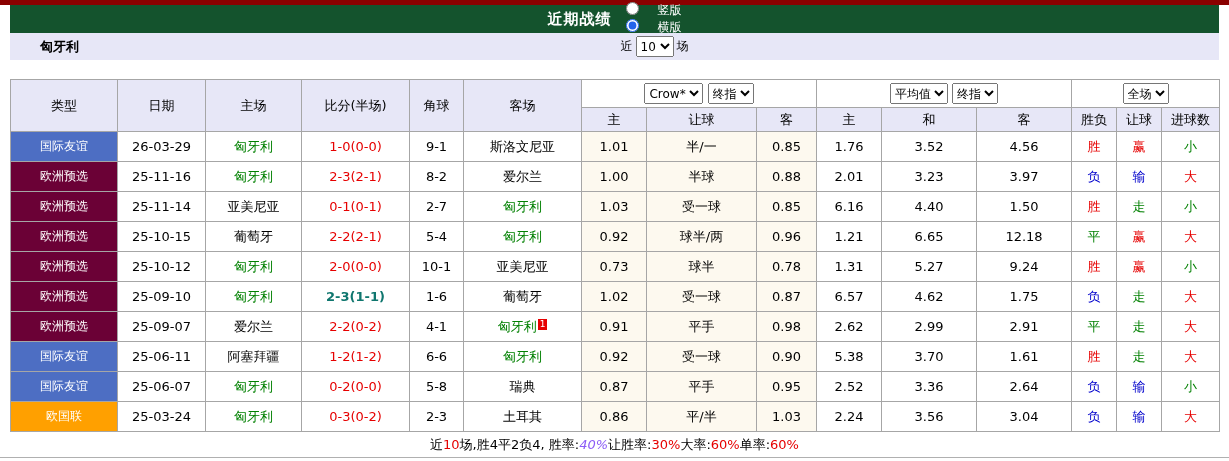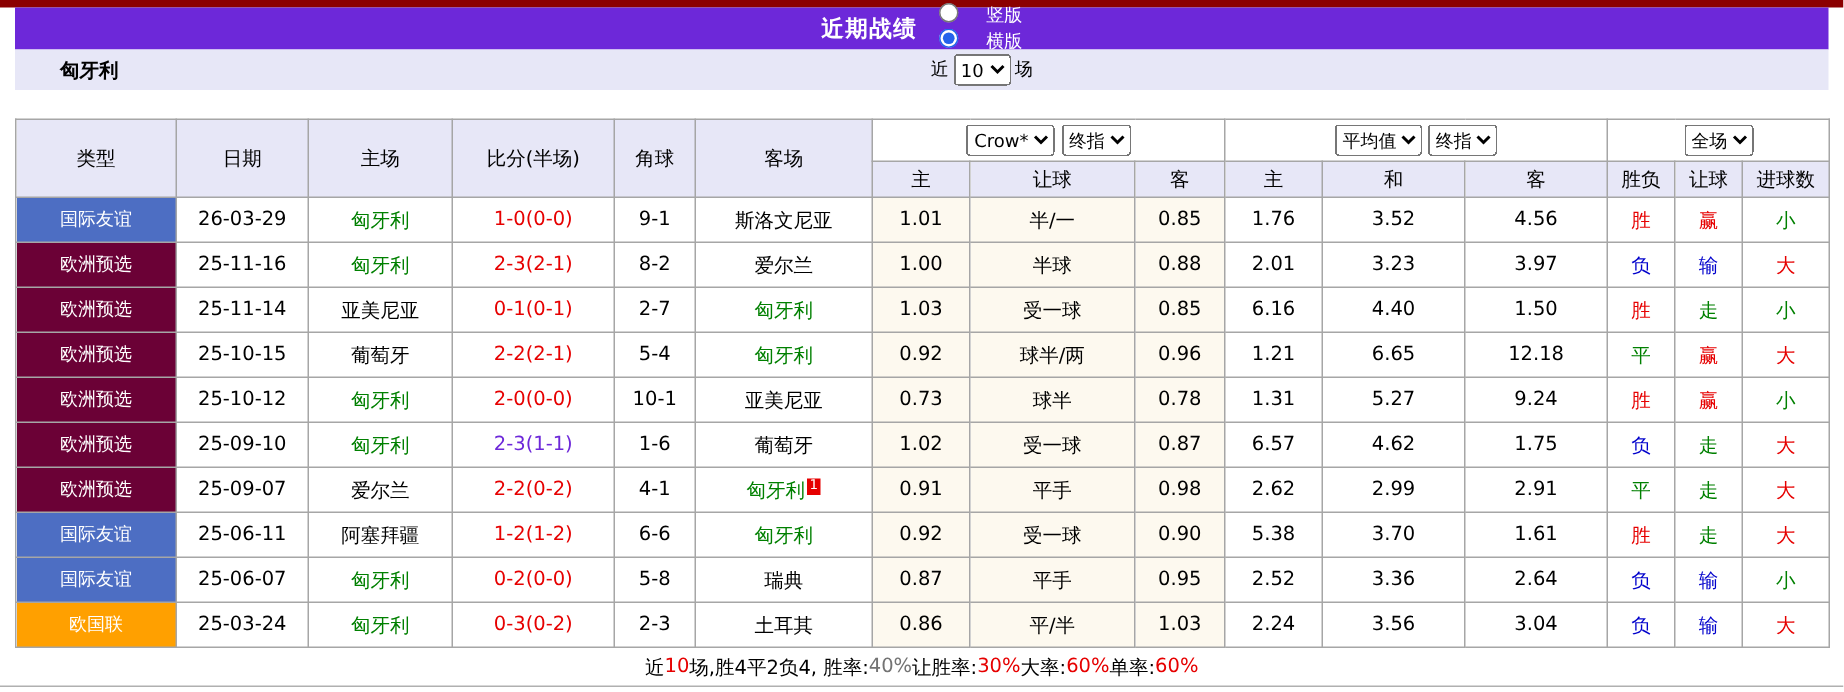--- a/index.html
+++ b/index.html
@@ -1,18 +1,18 @@
 <!DOCTYPE html>
 <html><head>
 <meta charset="utf-8">
 <style>
   html,body{margin:0;padding:0;}
   body{width:1229px;background:#fff;color:#000;font-family:"DejaVu Sans","Liberation Sans",sans-serif;font-size:13px;}
   .top-strip{height:5px;background:#8b0000;}
-  .titlebar{margin:0 10px;height:28px;background:#6d28d9;display:flex;align-items:center;justify-content:center;gap:14px;color:#fff;}
+  .titlebar{margin:0 10px;height:28px;background:#14532d;display:flex;align-items:center;justify-content:center;gap:14px;color:#fff;}
   .titlebar .title{font-size:15px;font-weight:bold;letter-spacing:1px;}
   .titlebar label{display:flex;align-items:flex-start;gap:19px;font-size:12px;cursor:pointer;}
   input[type=radio],input[type=checkbox]{accent-color:#2563eb;width:13px;height:13px;margin:0;}
   .filterbar{margin:0 10px;height:27px;background:#e7e7f7;position:relative;display:flex;align-items:center;font-size:12px;}
   .team{position:absolute;left:30px;font-weight:bold;font-size:13px;}
   .filter-controls{margin:0 auto;display:flex;align-items:center;gap:3px;padding-left:80px;}
   .filter-controls label.chk{display:flex;align-items:center;gap:1px;cursor:pointer;margin-left:4px;}
   select{font-size:12px;height:21px;font-family:inherit;}
   table{border-collapse:collapse;table-layout:fixed;width:1209px;margin:19px 10px 0 10px;font-size:13px;}
   th,td{border:1px solid #a6a6a6;text-align:center;padding:0;white-space:nowrap;overflow:hidden;}
@@ -188,21 +188,21 @@
         <td>5.27</td>
         <td>9.24</td>
         <td style="color: rgb(230, 0, 0);">胜</td>
         <td style="color: rgb(230, 0, 0);">赢</td>
         <td style="color: rgb(0, 128, 0);">小</td>
       </tr>
       <tr>
         <td class="typecell" style="background: rgb(107, 1, 54);">欧洲预选</td>
         <td>25-09-10</td>
         <td style="color: rgb(0, 128, 0);">匈牙利</td>
-        <td style="color: #6d28d9;">2-3(1-1)</td>
+        <td style="color: #0f766e; font-weight: bold;">2-3(1-1)</td>
         <td>1-6</td>
         <td>葡萄牙</td>
         <td class="odds1">1.02</td>
         <td class="odds1">受一球</td>
         <td class="odds1">0.87</td>
         <td>6.57</td>
         <td>4.62</td>
         <td>1.75</td>
         <td style="color: rgb(0, 0, 204);">负</td>
         <td style="color: rgb(0, 128, 0);">走</td>
@@ -276,21 +276,21 @@
         <td style="color: rgb(0, 0, 204);">输</td>
         <td style="color: rgb(230, 0, 0);">大</td>
       </tr>
     </tbody>
 </table>
 
 <div class="footer" id="footer-line">
     <span>近</span>
     <span style="color: rgb(230, 0, 0);">10</span>
     <span>场,胜4平2负4, 胜率:</span>
-    <span style="color: #737373;">40%</span>
+    <span style="color: #8b5cf6; font-style: italic;">40%</span>
     <span> 让胜率:</span>
     <span style="color: rgb(230, 0, 0);">30%</span>
     <span> 大率:</span>
     <span style="color: rgb(230, 0, 0);">60%</span>
     <span> 单率:</span>
     <span style="color: rgb(230, 0, 0);">60%</span>
   </div>
 <div class="bottom-line"></div>
 
 </body></html>

